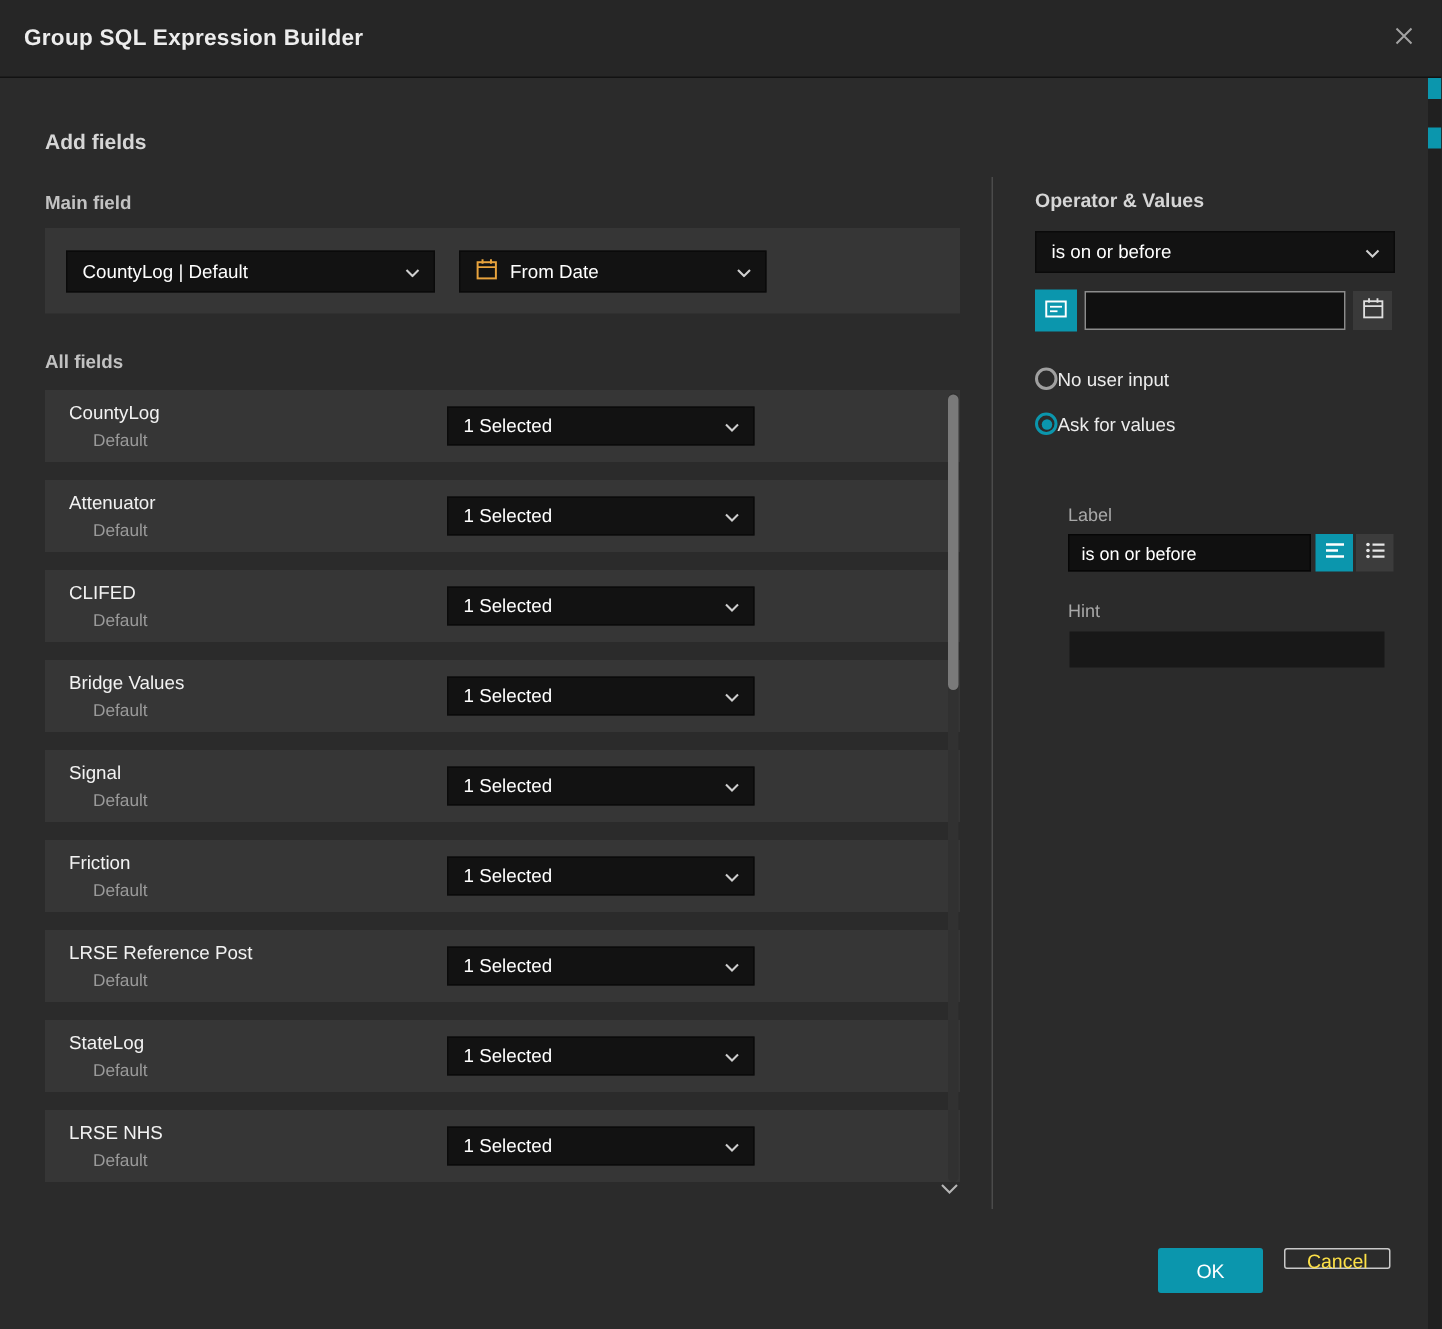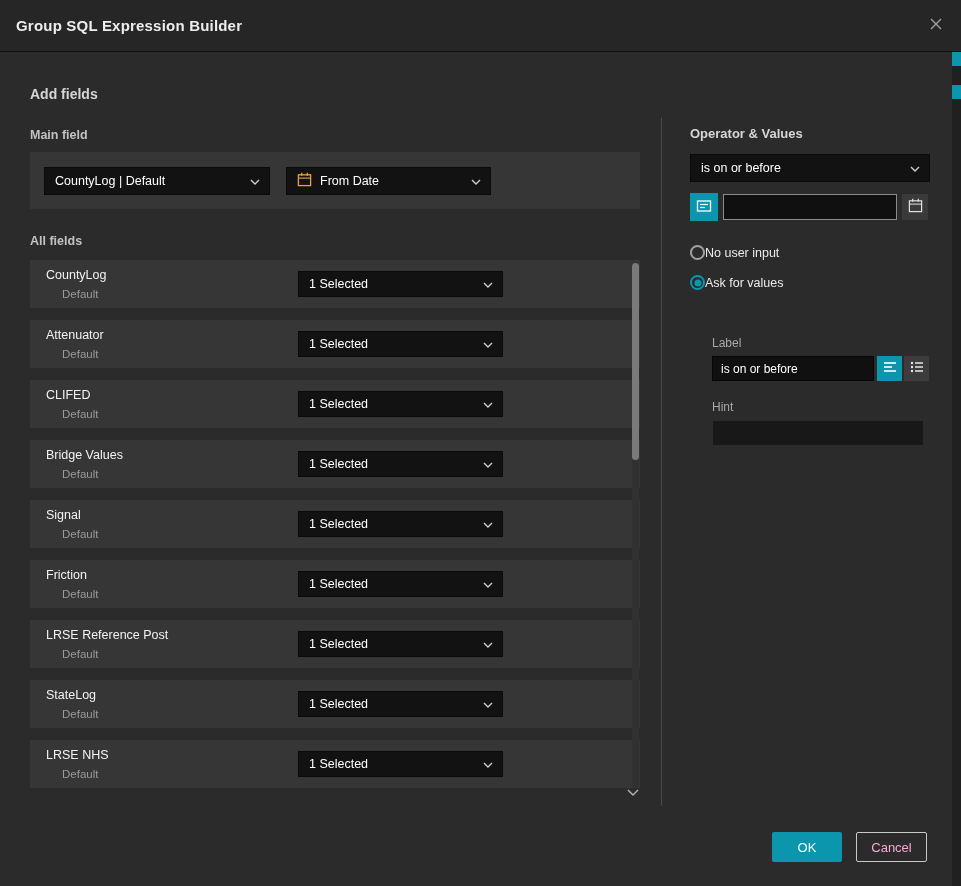--- a/index.html
+++ b/index.html
@@ -43,21 +43,21 @@
     padding:0 9px 0 10px;color:#fff;font-size:12.5px;cursor:pointer;
   }
   .select .lbl{flex:1;white-space:nowrap;overflow:hidden;}
   .select svg{flex:none;}
 
   
   .main-row{
     position:absolute;left:30px;top:152px;width:610px;height:57px;
     background:#363636;display:flex;align-items:center;gap:16px;padding-left:14px;
   }
-  .sel-layer{width:226px;}
+  .sel-layer{width:246px;}
   .sel-date{width:205px;gap:8px;}
 
   
   .list{position:absolute;left:30px;top:260px;width:610px;}
   .frow{height:48px;background:#363636;margin-bottom:12px;position:relative;}
   .frow .nm{position:absolute;left:16px;top:8px;font-size:12.5px;color:#f2f2f2;}
   .frow .sub{position:absolute;left:16px;bottom:8px;font-size:11.5px;color:#9a9a9a;margin-left:16px;}
   .frow .select{position:absolute;left:268px;top:50%;transform:translateY(-50%);width:205px;height:26px;}
 
   .sb-track{position:absolute;left:632px;top:262px;width:7px;height:526px;background:#313131;border-radius:4px;cursor:pointer;}
@@ -123,23 +123,23 @@
     padding:0 8px;font-size:12px;outline:none;
   }
 
   
   .ok-btn{
     position:absolute;left:772px;top:832px;width:70px;height:30px;
     background:var(--accent);border:none;border-radius:2px;
     color:#fff;font-size:13px;cursor:pointer;font-family:inherit;
   }
   .cancel-btn{
-    position:absolute;left:856px;top:832px;width:71px;height:30px;
+    position:absolute;left:856px;top:832px;width:71px;height:14px;
     background:transparent;border:1px solid #c9c9c9;border-radius:2px;
-    color:#f9a8d4;font-size:13px;cursor:pointer;font-family:inherit;
+    color:#fde047;font-size:13px;cursor:pointer;font-family:inherit;
   }
 
   
   .edge{position:absolute;right:0;top:52px;bottom:0;width:9px;background:#202020;}
   .edge-tick{position:absolute;right:0;width:9px;height:14px;background:var(--accent);}
   .edge-tick.t1{top:52px;}
   .edge-tick.t2{top:85px;}
 </style>
 </head>
 <body>

